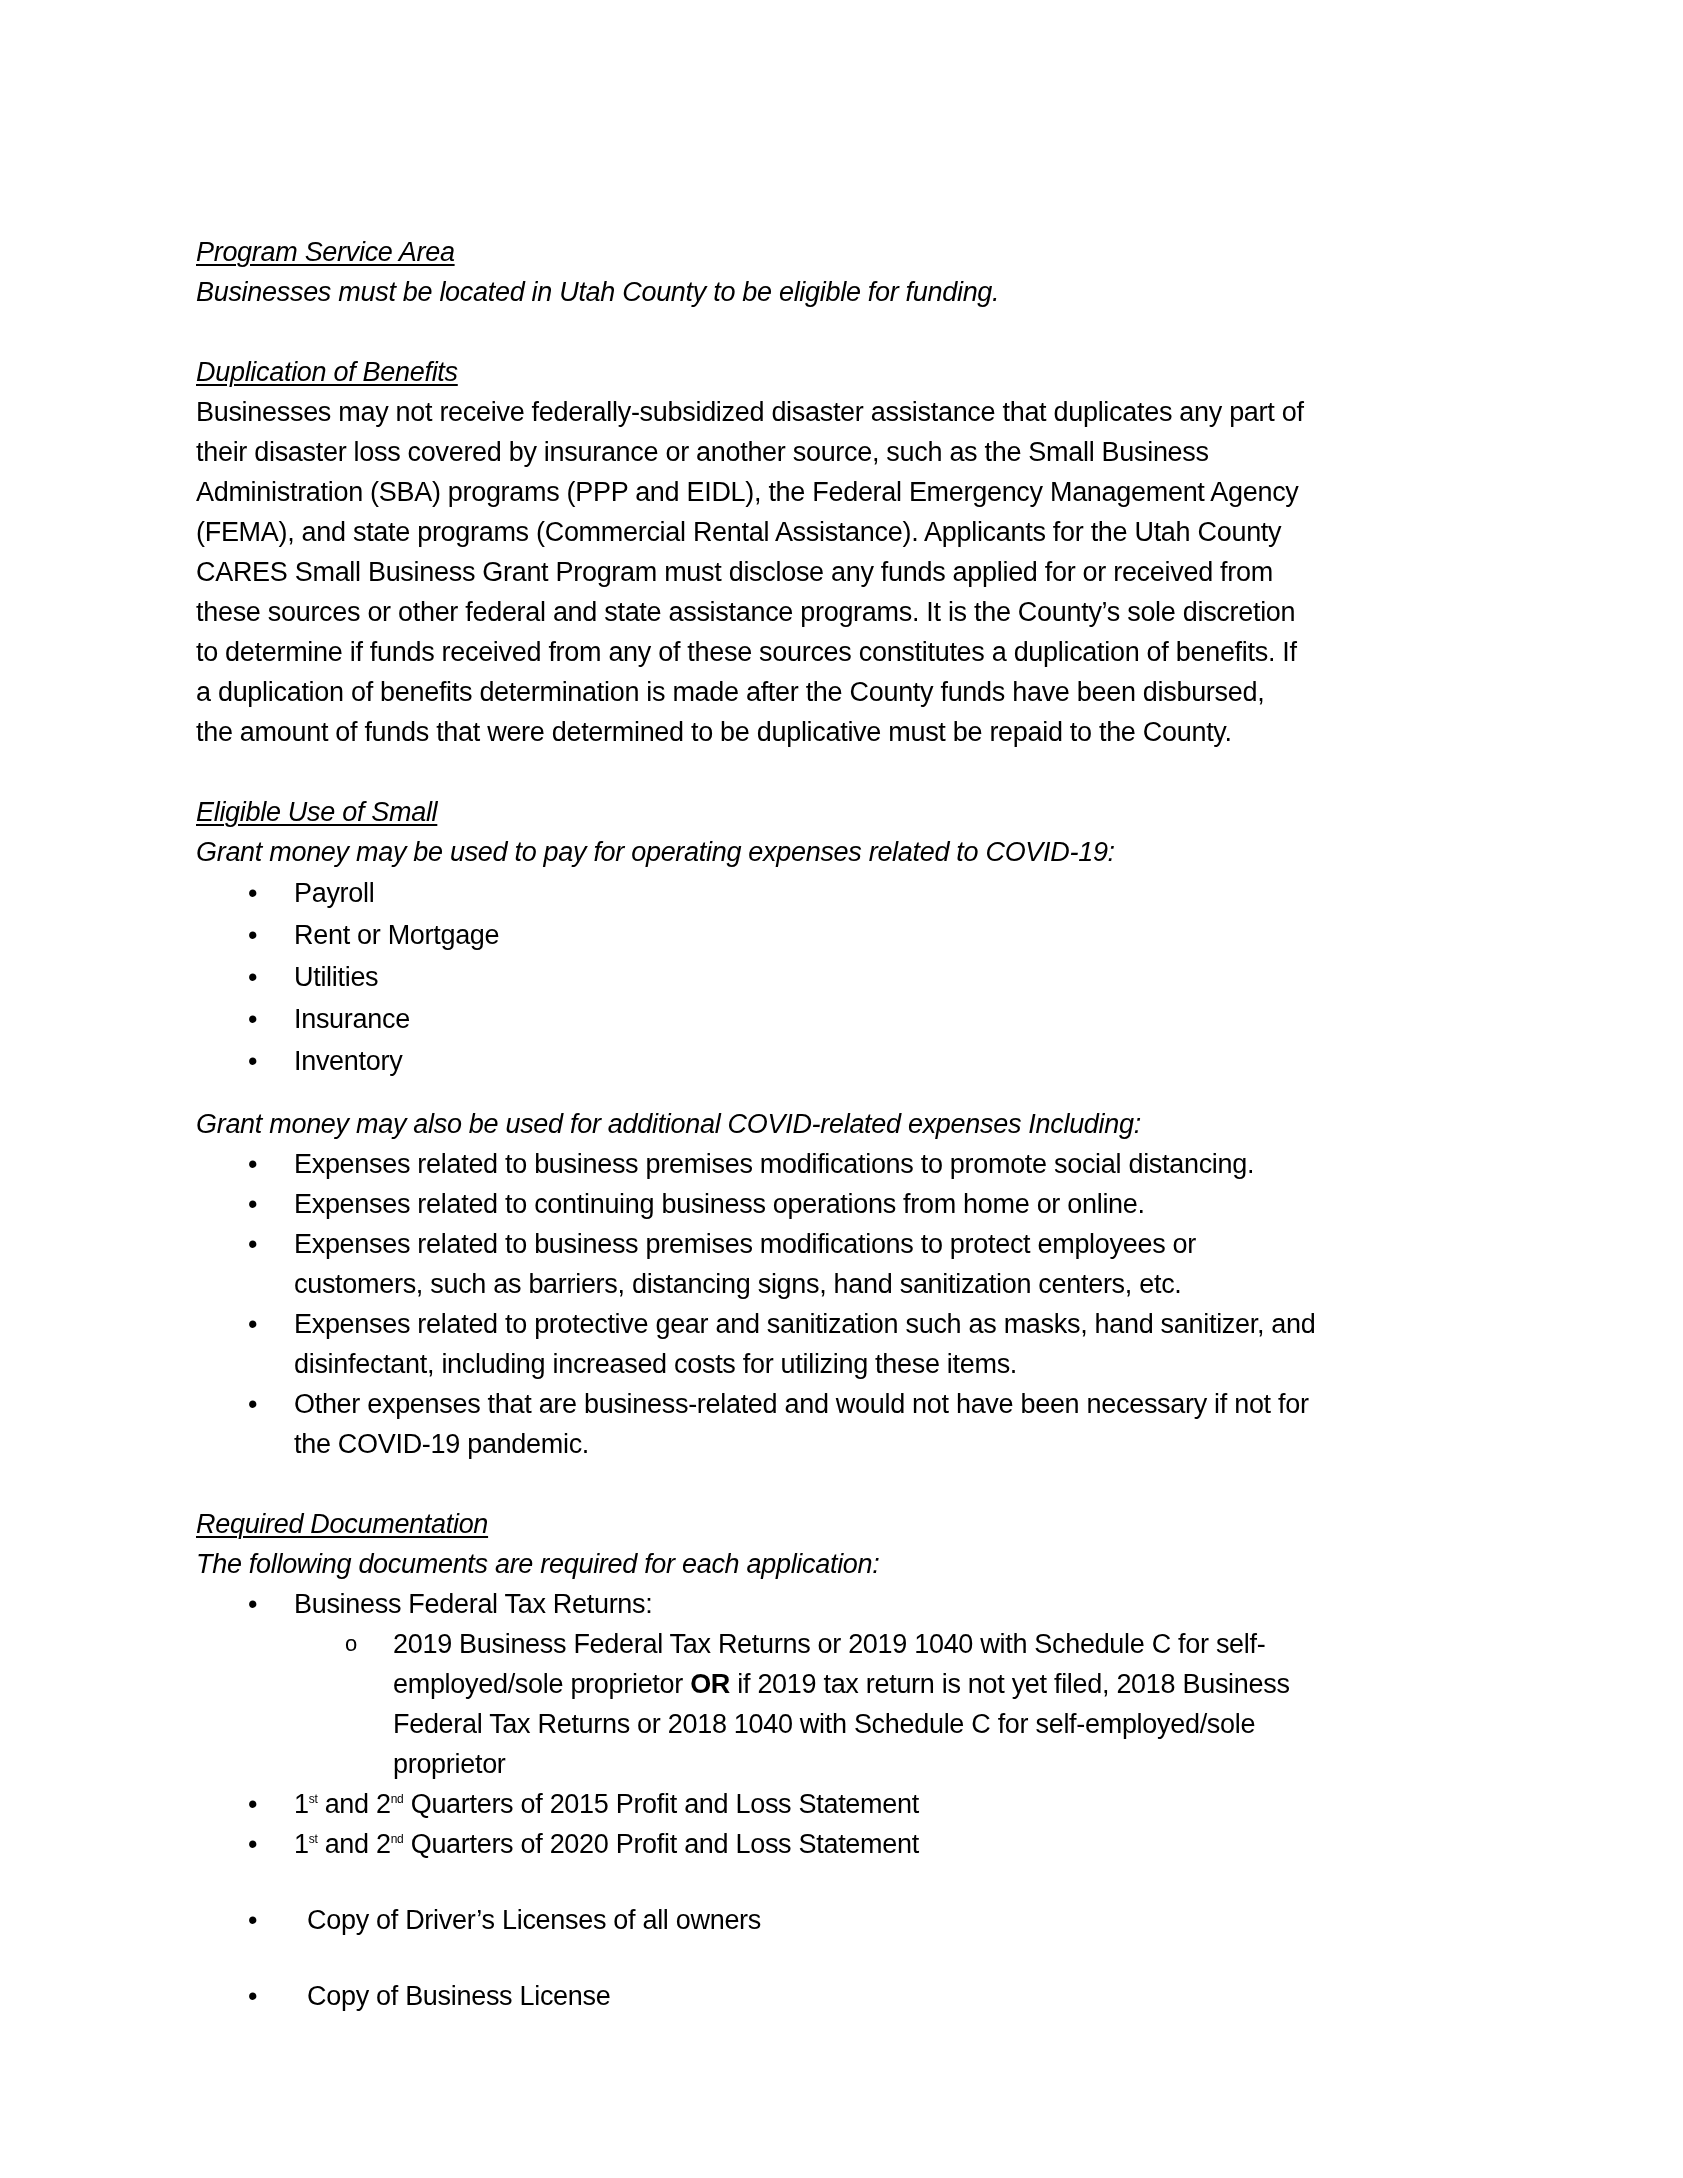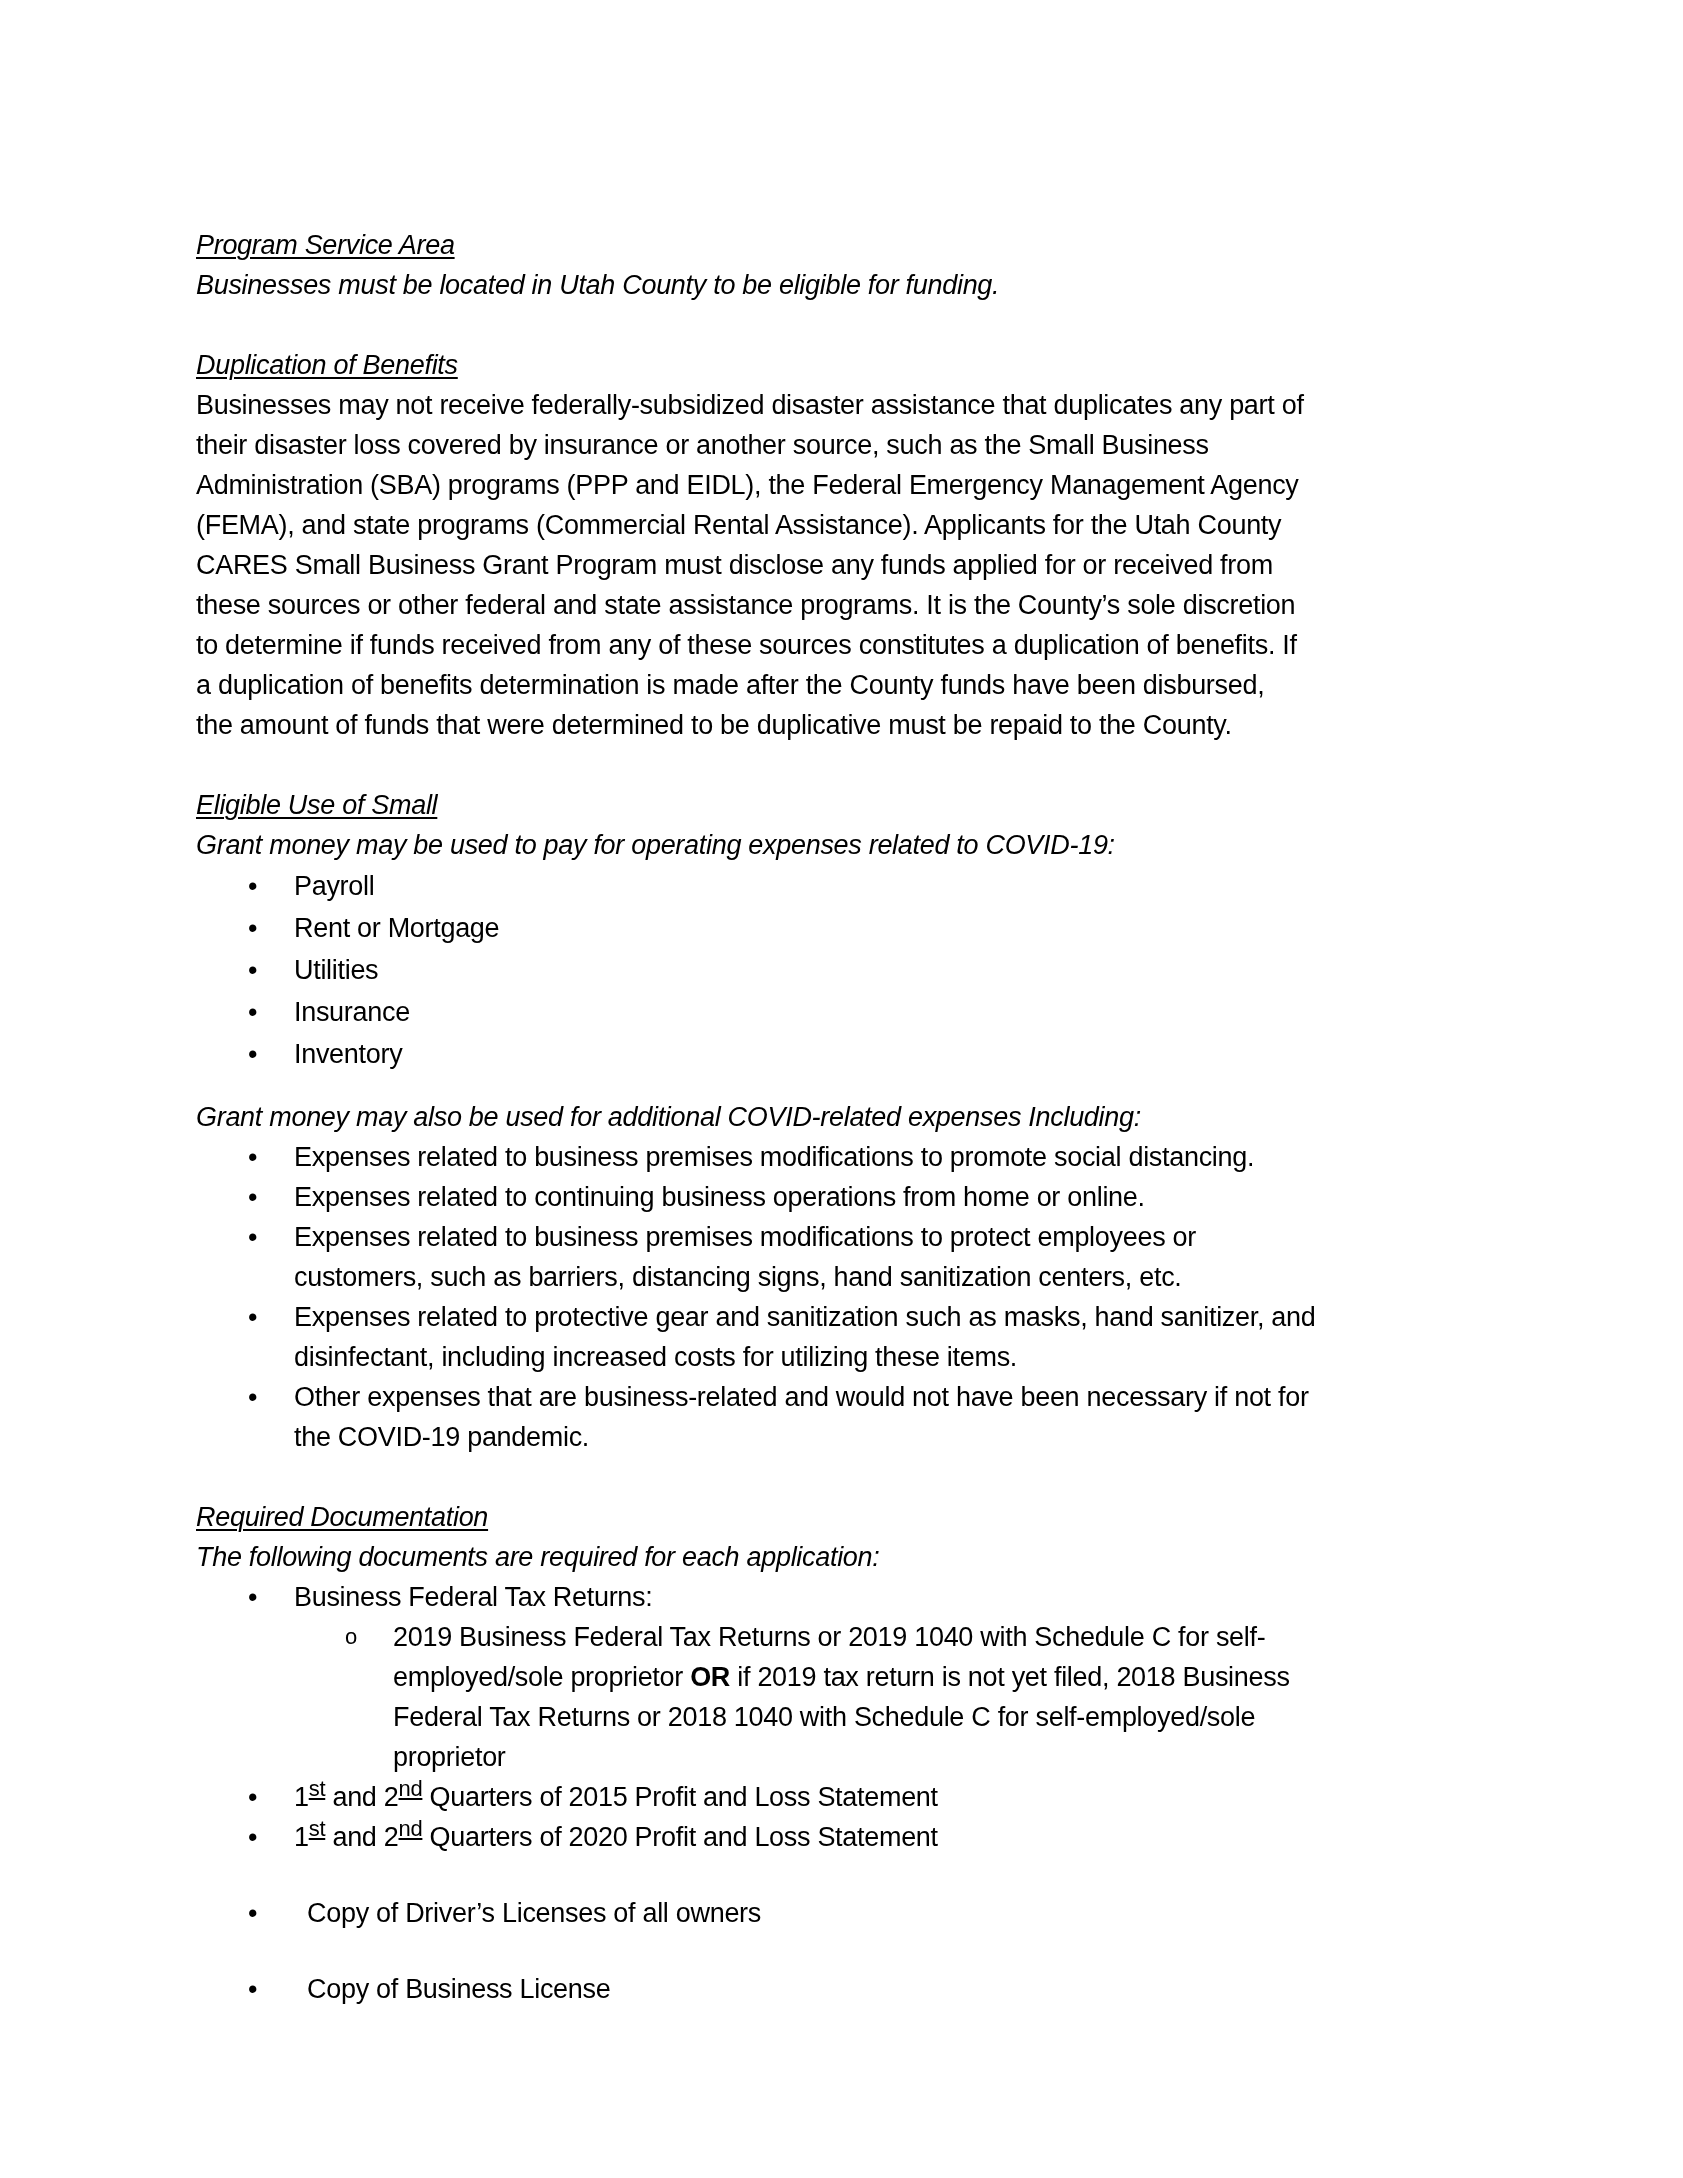--- a/index.html
+++ b/index.html
@@ -1,33 +1,33 @@
 <!DOCTYPE html>
 <html><head>
 <meta charset="utf-8">
 <style>
   html, body { margin:0; padding:0; background:#ffffff; }
   body { width:1683px; height:2178px; position:relative; overflow:hidden; }
   .page {
-    position:absolute; left:196px; top:225px; width:1307px;
+    position:absolute; left:196px; top:232px; width:1307px;
     font-family:"Liberation Sans", sans-serif;
     font-size:27px; line-height:40px; color:#000;
     letter-spacing:-0.3px;
   }
   .h { font-style:italic; text-decoration:underline; text-underline-offset:3px; text-decoration-thickness:2px; margin:0; }
   .p { margin:0;font-style:italic; }
   .gap { height:40px; }
   ul { margin:0; padding:0; list-style:none; }
   li { position:relative; margin:0; }
   .b1 { padding-left:98px; }
   .b1 > .dot { position:absolute; left:52px; top:0; }
   .b2 { padding-left:197px; }
   .b2 > .dot { position:absolute; left:149px; top:0; font-size:22px; }
   .b1.shift > .txt { padding-left:13px;margin-top:36px; }
-  sup { font-size:22px; line-height:0; vertical-align:10px;text-decoration:underline; }
+  sup { font-size:12px; line-height:0; vertical-align:10px; }
   b { font-weight:bold; }
   .list1 li { line-height:42px; }
 </style>
 </head>
 <body>
 
 <div class="page">
 
   <p class="h">Program Service Area</p>
   <p class="p">Businesses must be located in Utah County to be eligible for funding.</p>

